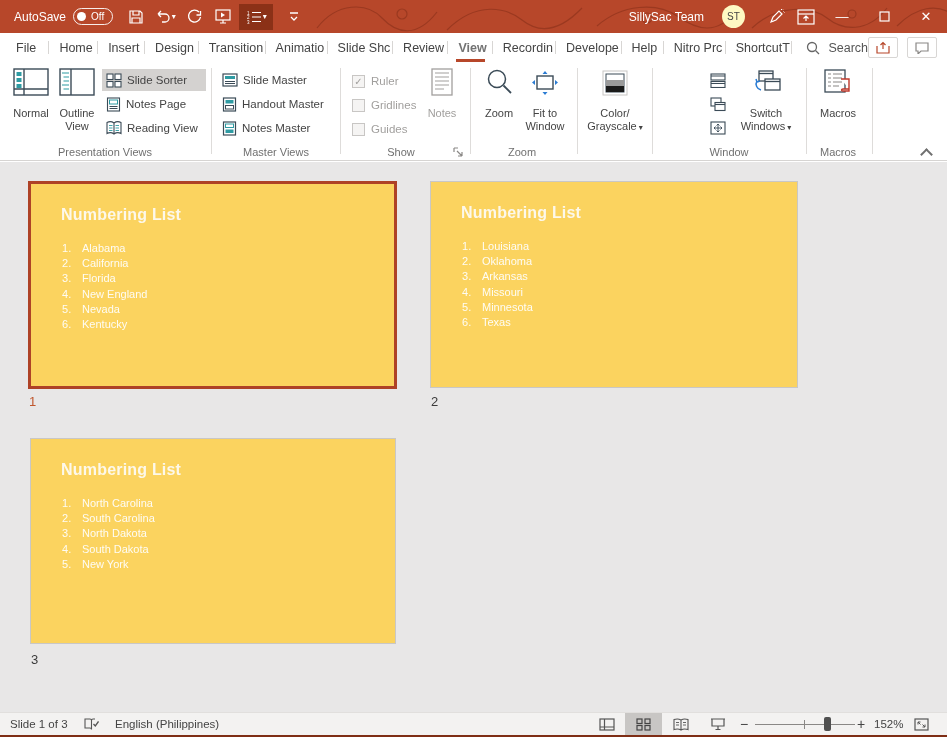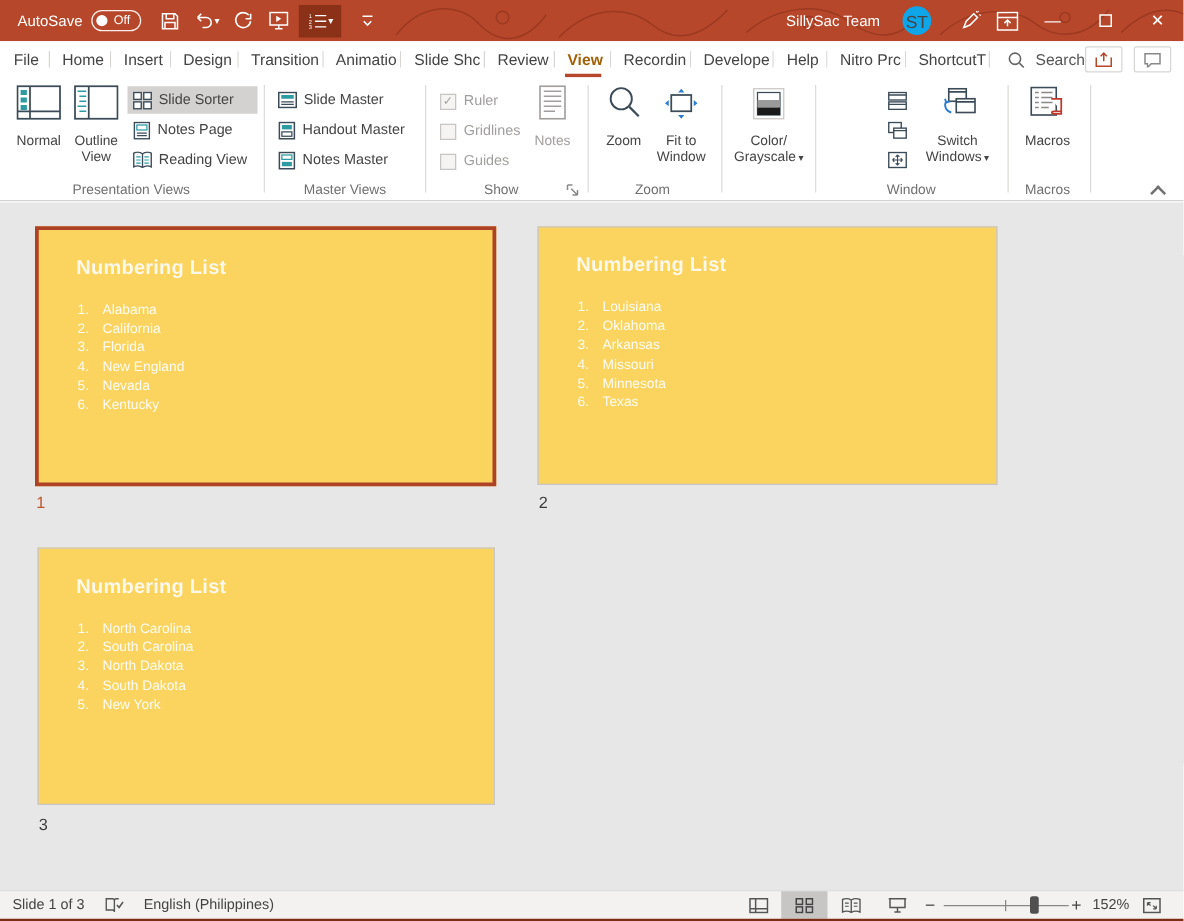--- a/index.html
+++ b/index.html
@@ -14,31 +14,31 @@
   .autosave { display:flex; align-items:center; gap:7px; margin-left:14px; font-size:12px; }
   .toggle { display:flex; align-items:center; gap:5px; border:1px solid rgba(255,255,255,.9); border-radius:9px; padding:1px 8px 1px 3px; height:17px; }
   .toggle .knob { width:9px; height:9px; border-radius:50%; background:#fff; }
   .toggle .state { font-size:10px; color:#fff; }
   .qat-btn { width:26px; height:26px; display:flex; align-items:center; justify-content:center; margin-left:3px; position:relative; }
   .qat-btn.pressed { background:#8B3117; width:34px; }
   .qat-caret { font-size:8px; color:#fff; margin-left:1px; }
   .tb-title { position:absolute; left:360px; top:0; width:190px; height:33px; display:flex; align-items:center; justify-content:center; font-size:12px; white-space:nowrap; }
   .tb-right { position:absolute; right:0; top:0; height:33px; display:flex; align-items:center; }
   .account-name { font-size:12px; margin-right:18px; }
-  .avatar { width:23px; height:23px; border-radius:50%; background:#0ea5e9; color:#444; font-size:14px; display:flex; align-items:center; justify-content:center; margin-right:16px; }
+  .avatar { width:23px; height:23px; border-radius:50%; background:#fef9c3; color:#444; font-size:10px; display:flex; align-items:center; justify-content:center; margin-right:16px; }
   .tb-icon { width:30px; height:33px; display:flex; align-items:center; justify-content:center; }
   .winctl { width:42px; height:33px; display:flex; align-items:center; justify-content:center; font-size:13px; color:#fff; }
 
   
   .tabrow { position:absolute; left:0; top:33px; width:947px; height:29px; background:#fff; display:flex; align-items:stretch; }
   .tab { position:relative; display:flex; align-items:center; padding:0 10px; font-size:12.5px; color:#444; white-space:nowrap; overflow:hidden; }
   .tab:not(:last-child)::after { content:""; position:absolute; right:0; top:8px; height:13px; width:1px; background:#D8D6D4; }
-  .tab.selected { font-weight:bold; color:#a16207; }
+  .tab.selected { font-weight:bold; color:#737373; }
   .tab.selected::before { content:""; position:absolute; left:8px; right:8px; bottom:0; height:3px; background:#B7472A; }
-  .tab.file { padding:0 11px; }
+  .tab.file { padding:0 16px; }
   .searchbox { display:flex; align-items:center; gap:8px; margin-left:14px; font-size:12.5px; color:#555; }
   .tabrow-right { margin-left:auto; display:flex; align-items:center; gap:9px; padding-right:10px; }
   .mini-btn { width:30px; height:21px; border:1px solid #D8D6D4; border-radius:2px; display:flex; align-items:center; justify-content:center; background:#fff; }
 
   
   .ribbon { position:absolute; left:0; top:62px; width:947px; height:99px; background:#fff; border-bottom:1px solid #D6D4D2; }
   .vsep { position:absolute; top:6px; height:86px; width:1px; background:#DEDCDA; }
   .grouplabel { position:absolute; top:84px; font-size:11px; color:#707070; text-align:center; }
   .bigbtn { position:absolute; top:4px; display:flex; flex-direction:column; align-items:center; gap:11px; text-align:center; font-size:11px; line-height:13px; color:#444; }
   .bigbtn .bicon { height:30px; display:flex; align-items:flex-end; justify-content:center; }

